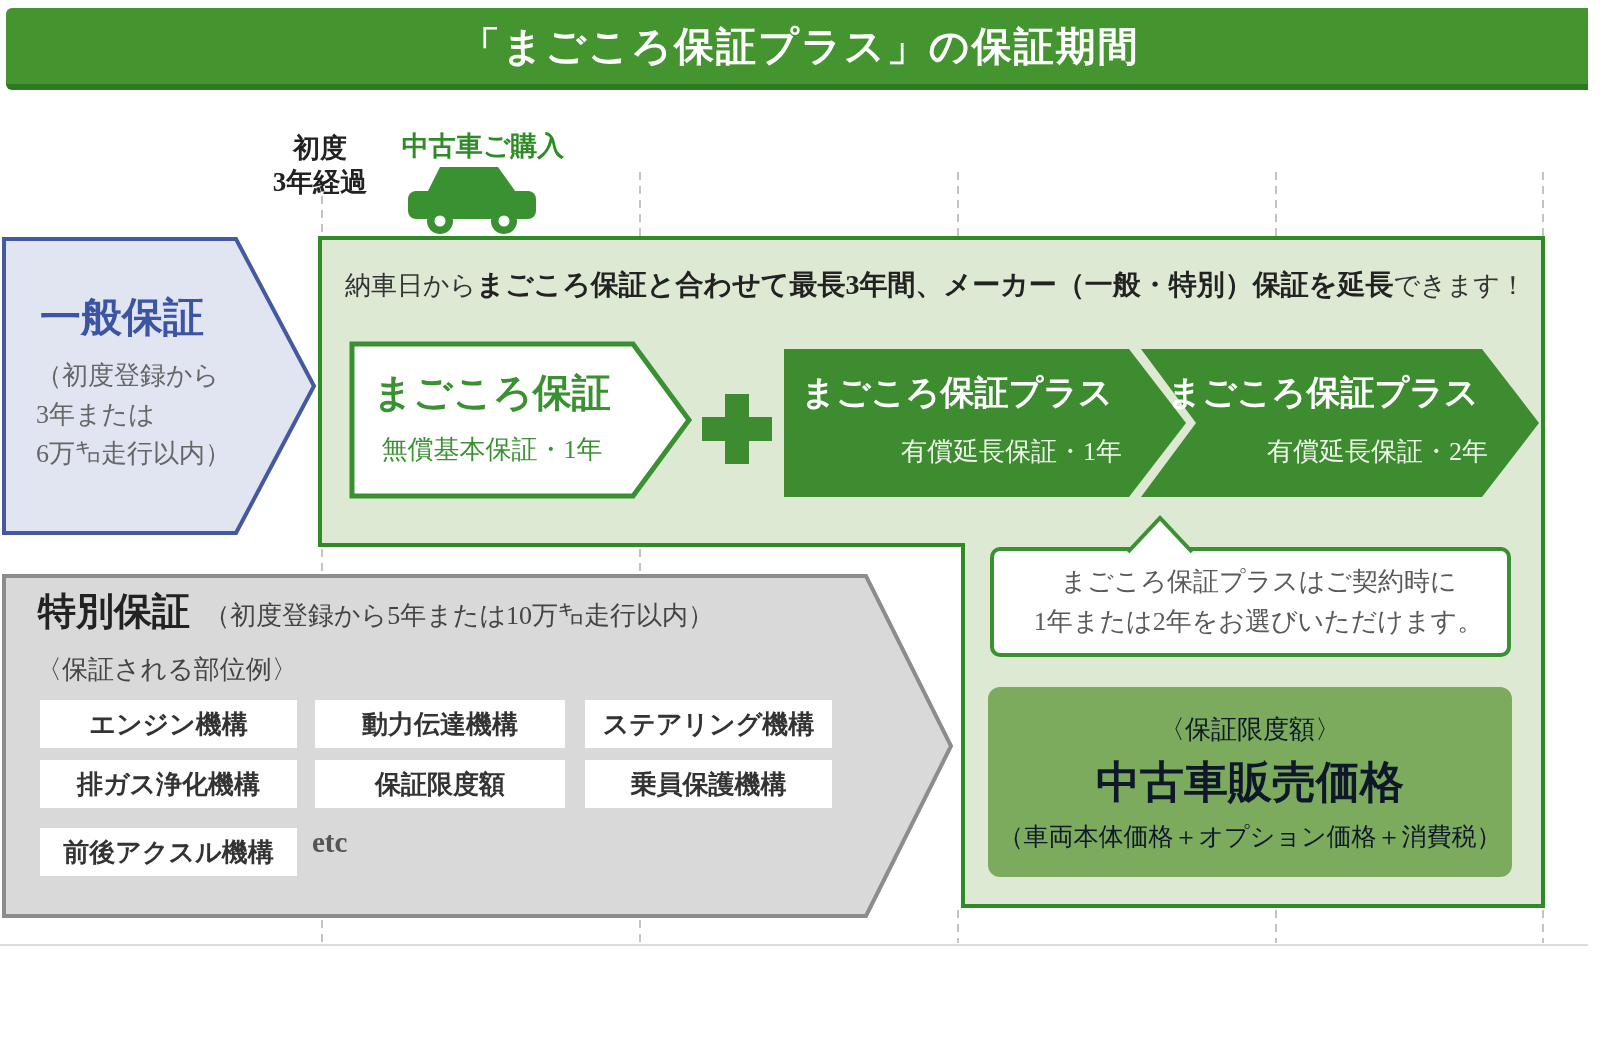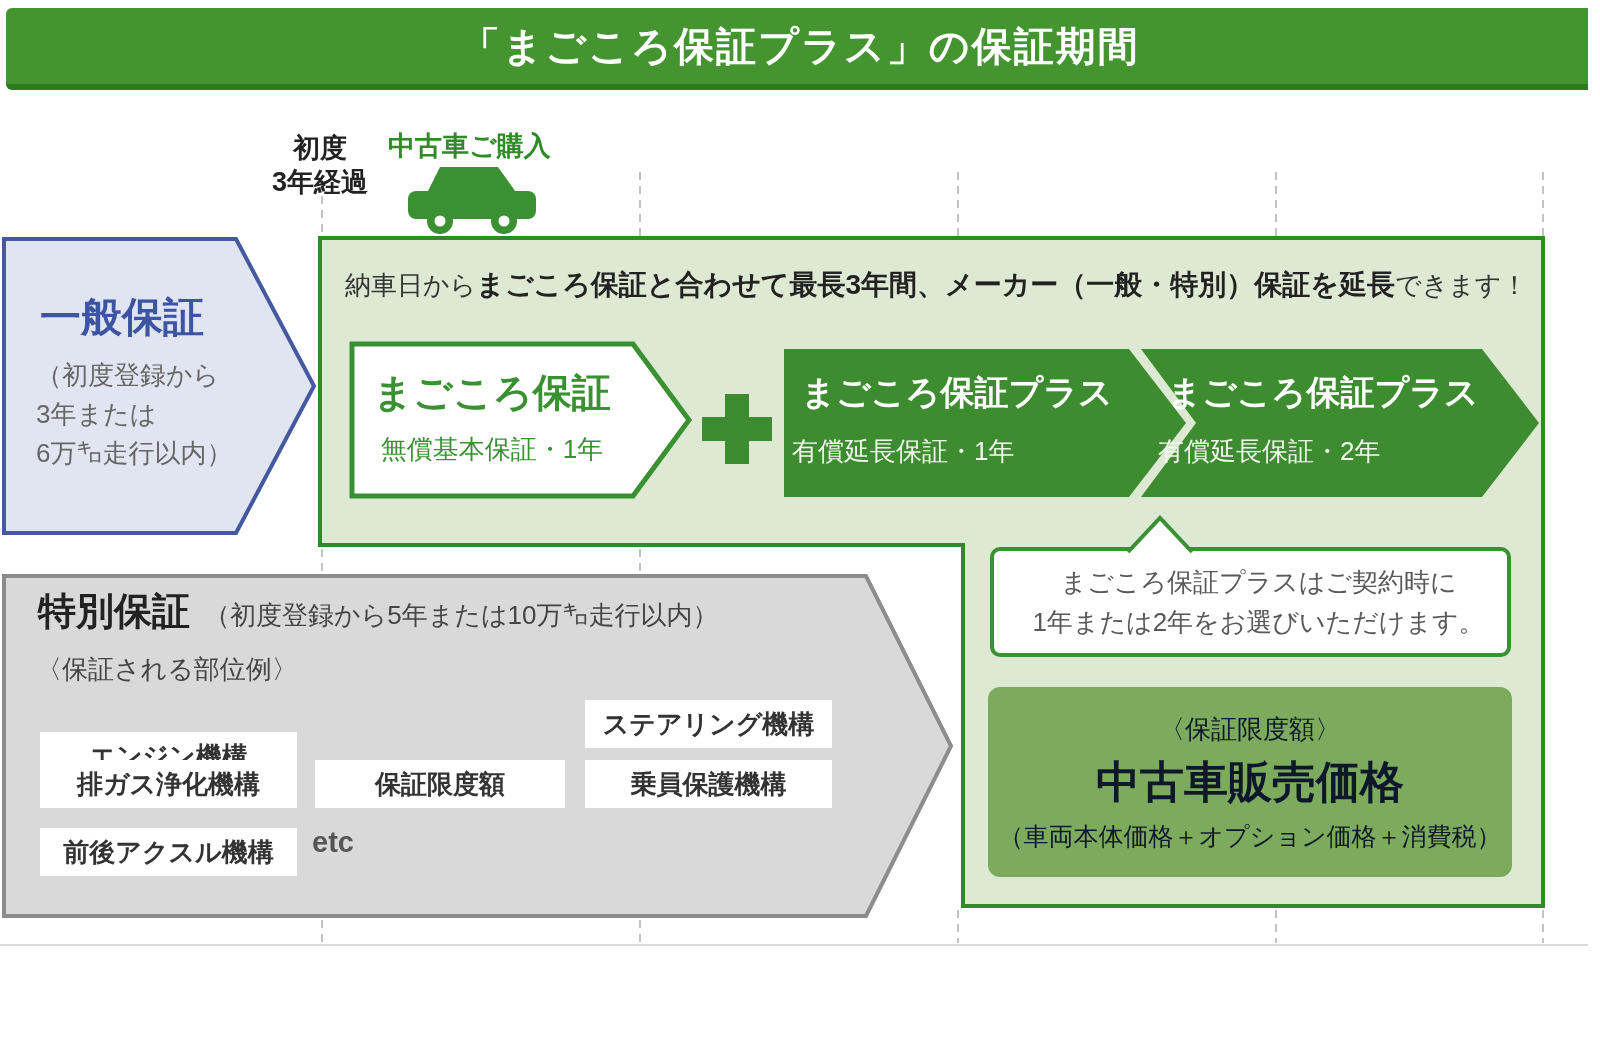--- a/index.html
+++ b/index.html
@@ -1,47 +1,47 @@
 <!DOCTYPE html>
 <html><head>
 <meta charset="utf-8">
 <style>
   html,body{margin:0;padding:0;background:#fff;}
   #canvas{
     position:relative;width:1588px;height:1050px;overflow:hidden;background:#fff;
-    font-family:Liberation Sans, sans-serif;
+    font-family:Liberation Serif, serif;
   }
   .abs{position:absolute;}
   .nowrap{white-space:nowrap;}
   
   .header-bar{
     left:6px;top:8px;width:1588px;height:76px;background:#44942f;
     border-radius:6px;border-bottom:6px solid #2c7a22;
     display:flex;align-items:center;justify-content:center;
   }
   .header-title{color:#fff;font-size:40px;font-weight:bold;letter-spacing:2px;}
   
   #shape-layer{left:0;top:0;width:1600px;height:1050px;z-index:1;pointer-events:none;}
   .txt{z-index:2;}
   
   .reg-label{left:240px;top:132px;width:160px;text-align:center;font-size:27px;font-weight:bold;color:#222;line-height:1.25;}
-  .purchase-label{left:388px;top:128px;width:190px;text-align:left;font-size:27px;font-weight:bold;color:#2e8b26;}
+  .purchase-label{left:388px;top:128px;width:190px;text-align:center;font-size:27px;font-weight:bold;color:#2e8b26;}
   .car-wrap{left:400px;top:163px;width:144px;height:74px;z-index:2;}
   
   .gen-title{left:40px;top:290px;width:220px;font-size:41px;font-weight:bold;color:#3b55a3;}
   .gen-cond{left:36px;top:356px;width:260px;font-size:26px;color:#666;line-height:1.5;}
   
   .headline{left:345px;top:266px;width:1210px;color:#333;}
   .headline .reg{font-size:26px;}
   .headline .b{font-size:28px;font-weight:bold;color:#222;}
   
   .mag-title{left:362px;top:366px;width:260px;text-align:center;font-size:39px;font-weight:bold;color:#3a9132;}
   .mag-sub{left:362px;top:432px;width:260px;text-align:center;font-size:26px;color:#3a9132;}
   .chev-title{width:330px;text-align:center;font-size:34px;font-weight:bold;color:#fff;}
-  .chev-sub{width:330px;text-align:left;font-size:26px;color:#f2f7ee;}
+  .chev-sub{width:330px;text-align:right;font-size:26px;color:#f2f7ee;}
   .c1t{left:792px;top:370px;} .c1s{left:792px;top:434px;}
   .c2t{left:1158px;top:370px;} .c2s{left:1158px;top:434px;}
   
   .callout{
     left:990px;top:547px;width:497px;height:102px;background:#fff;
     border:4px solid #3a9132;border-radius:10px;z-index:2;
     display:flex;flex-direction:column;justify-content:center;align-items:center;padding-left:16px;
   }
   .callout div{font-size:26px;color:#595959;line-height:1.55;}
   #pointer-layer{left:1124px;top:512px;width:72px;height:42px;z-index:3;pointer-events:none;}
@@ -154,21 +154,22 @@
     <div class="price-title nowrap">中古車販売価格</div>
     <div class="price-note nowrap">（車両本体価格＋オプション価格＋消費税）</div>
   </div>
 
   <div class="abs sp-row txt">
     <span class="sp-title nowrap">特別保証</span>
     <span class="sp-cond nowrap">（初度登録から5年または10万㌔走行以内）</span>
   </div>
   <div class="abs sp-parts-heading txt nowrap">〈保証される部位例〉</div>
 
-  <div class="part-box" style="left:40px;top:700px;width:257px;margin-top:32px;">エンジン機構</div>
+  <div class="part-box" style="left:40px;top:700px;width:257px;">エンジン機構</div>
+  <div class="part-box" style="left:315px;top:700px;width:250px;">動力伝達機構</div>
   <div class="part-box" style="left:585px;top:700px;width:247px;">ステアリング機構</div>
   <div class="part-box" style="left:40px;top:760px;width:257px;">排ガス浄化機構</div>
   <div class="part-box" style="left:315px;top:760px;width:250px;">保証限度額</div>
   <div class="part-box" style="left:585px;top:760px;width:247px;">乗員保護機構</div>
   <div class="part-box" style="left:40px;top:828px;width:257px;">前後アクスル機構</div>
   <div class="abs etc-label txt">etc</div>
 
 </div>
 
 </body></html>

